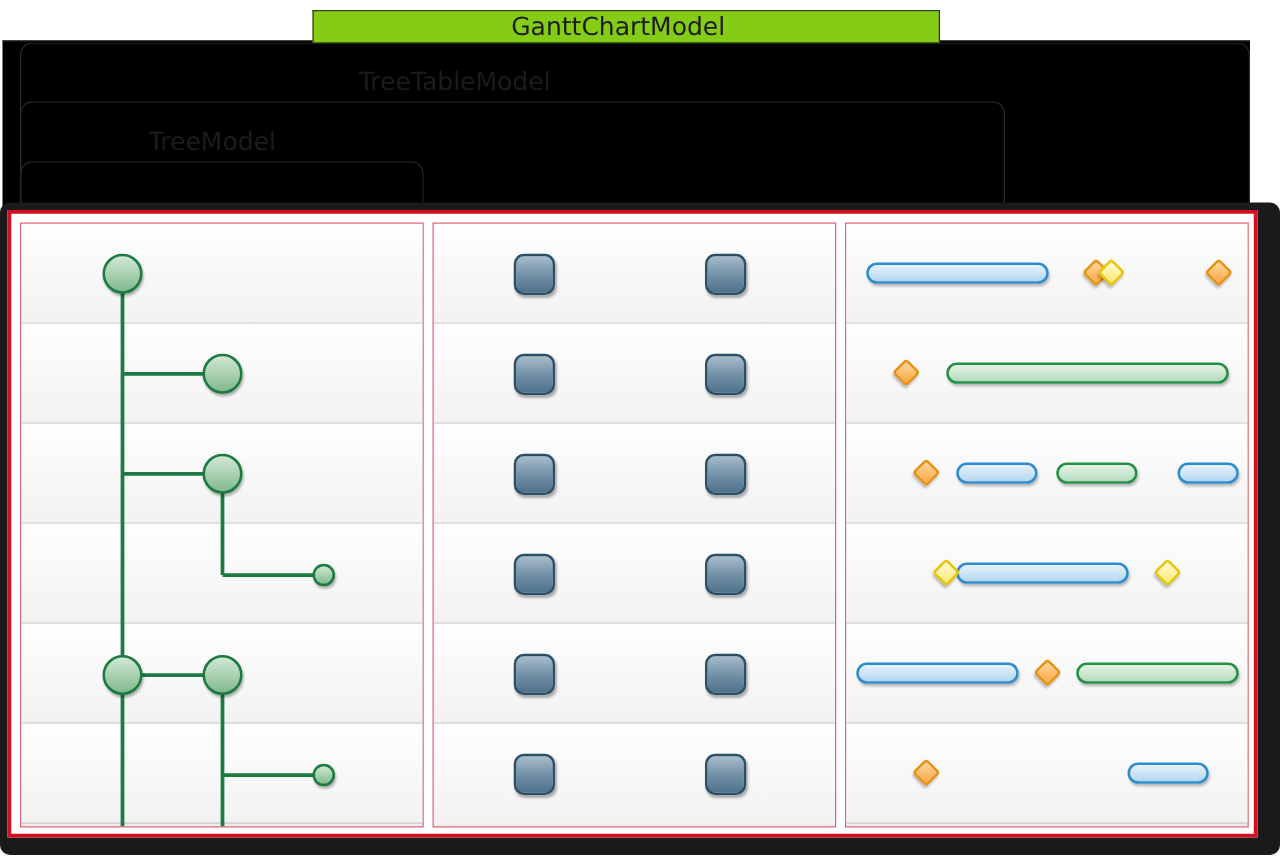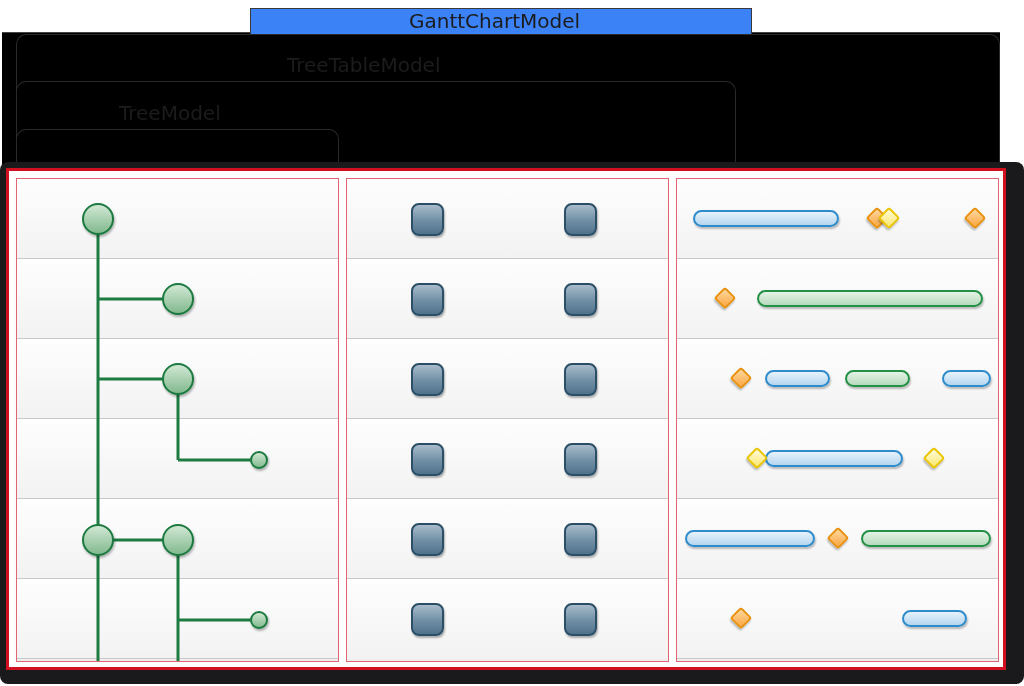--- a/index.html
+++ b/index.html
@@ -1,22 +1,22 @@
 <!DOCTYPE html>
 <html><head>
 <meta charset="utf-8">
 <style>
   html,body{margin:0;padding:0;}
   body{width:1024px;height:686px;background:#ffffff;position:relative;overflow:hidden;font-family:"DejaVu Sans",sans-serif;}
   .abs{position:absolute;box-sizing:border-box;}
-  .label-gantt{left:250px;top:8px;width:502px;height:26px;background:#3b82f6;border:1px solid #3a3a3a;border-bottom:none;}
+  .label-gantt{left:250px;top:8px;width:502px;height:26px;background:#84cc16;border:1px solid #3a3a3a;border-bottom:none;}
   .label-text{position:absolute;color:#1c1c1c;font-size:20px;letter-spacing:0px;white-space:nowrap;}
   .panel-outer{left:2px;top:32px;width:998px;height:200px;background:#000;border-top:1px solid #444;}
   .frame-ttm{left:16px;top:34px;width:984px;height:150px;border:1.5px solid #2a2a2a;border-bottom:none;border-radius:10px 10px 0 0;}
-  .frame-tm{left:16px;top:81px;width:720px;height:100px;border:1.5px solid #2a2a2a;border-bottom:none;border-radius:10px 10px 0 0;}
+  .frame-tm{left:16px;top:81px;width:788px;height:100px;border:1.5px solid #2a2a2a;border-bottom:none;border-radius:10px 10px 0 0;}
   .frame-leaf{left:16px;top:129px;width:323px;height:60px;border:1.5px solid #2a2a2a;border-bottom:none;border-radius:10px 10px 0 0;}
   .dark-frame{left:0px;top:162px;width:1024px;height:522px;background:#1a1a1c;border-radius:8px;}
   .red-panel{left:6px;top:168px;width:1000px;height:502px;background:#fff;border:3px solid #d0101e;}
   .col{position:absolute;top:7px;height:484px;border:1.5px solid #e06474;box-sizing:border-box;overflow:hidden;
        background:linear-gradient(#ffffff 0%,#f6f6f6 40%,#eeeeee 100%);}
   .row{position:absolute;left:0;right:0;height:80px;border-bottom:1.5px solid #c9c9c9;box-sizing:border-box;
        background:linear-gradient(#fefefe,#f2f2f2);}
   .row:last-child{border-bottom:none;}
   .node-sq{position:absolute;width:33px;height:33px;border-radius:8px;border:2px solid #2b4f66;
            background:linear-gradient(#a8bccb 0%,#6f8ea4 55%,#4f728b 100%);box-shadow:1px 2px 2px rgba(0,0,0,0.3);box-sizing:border-box;}

